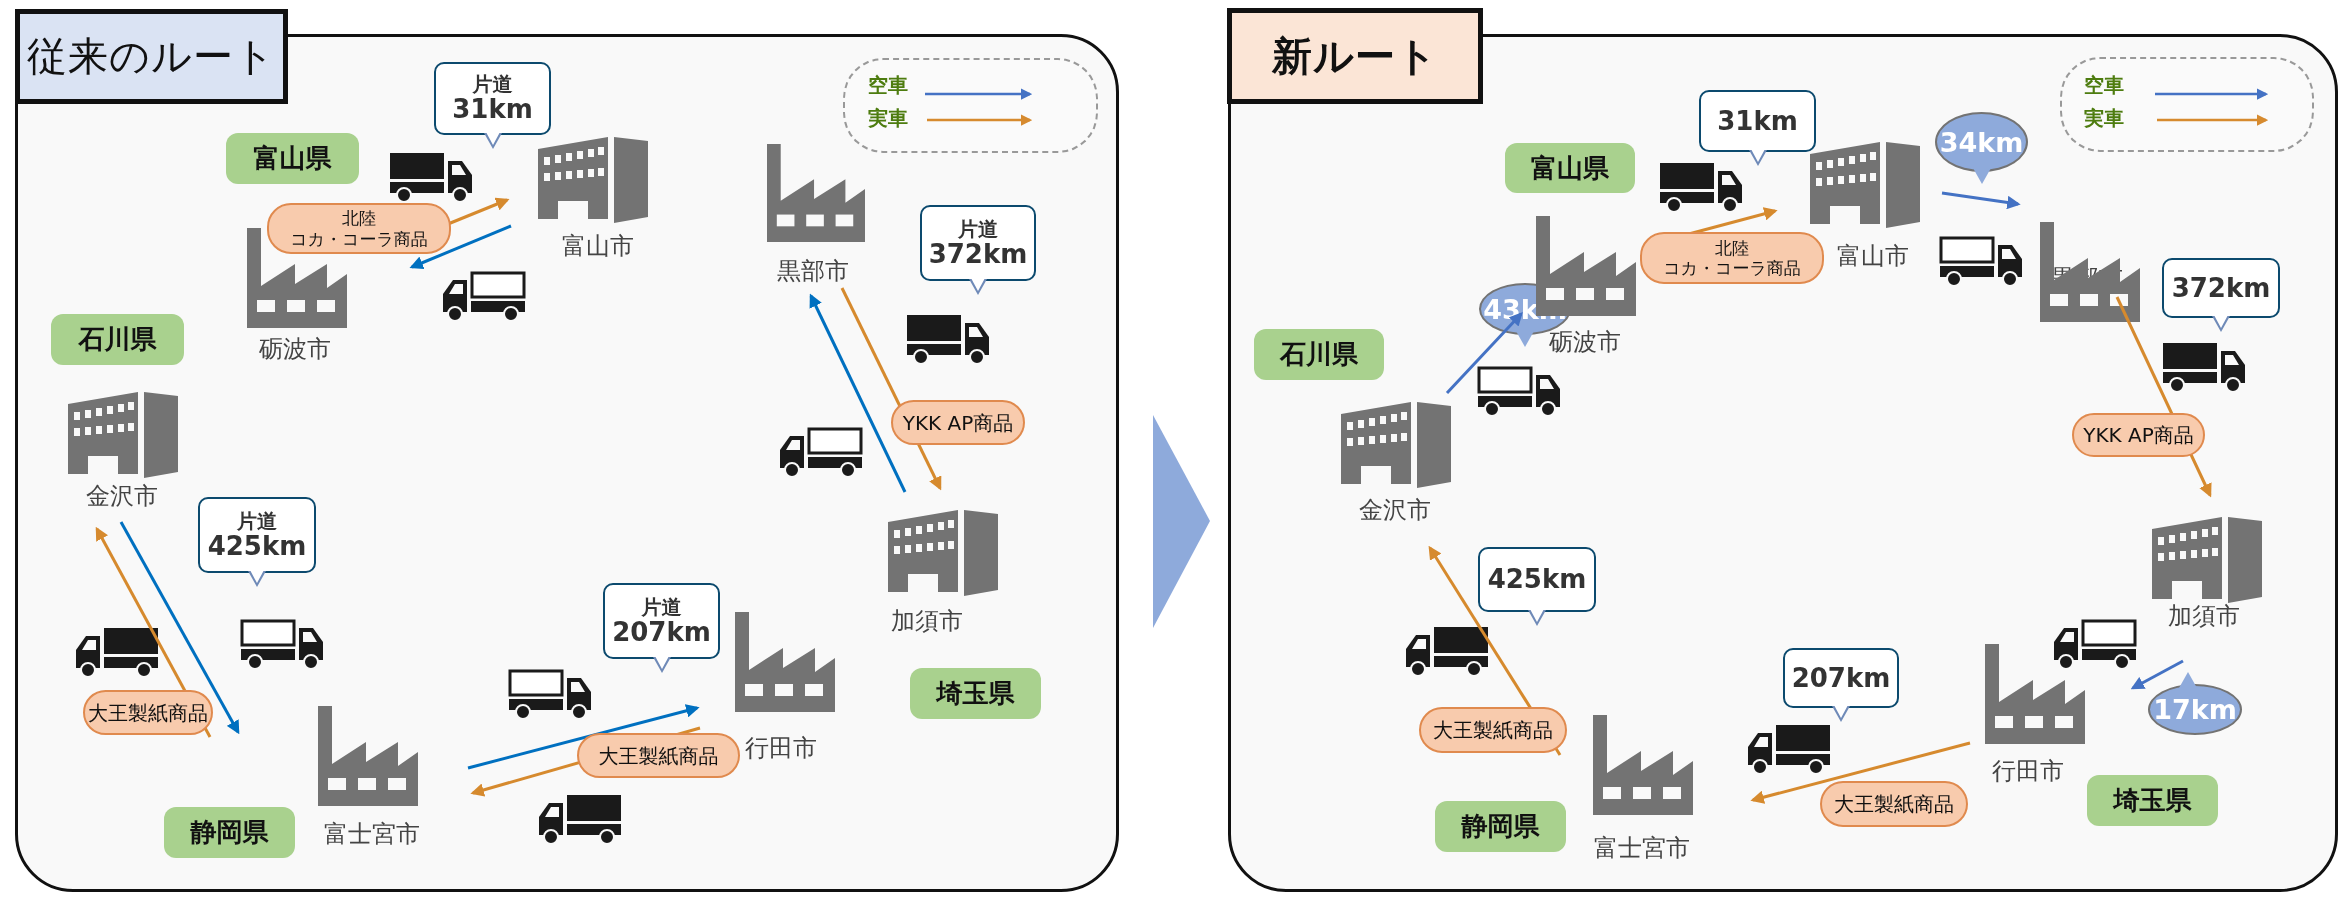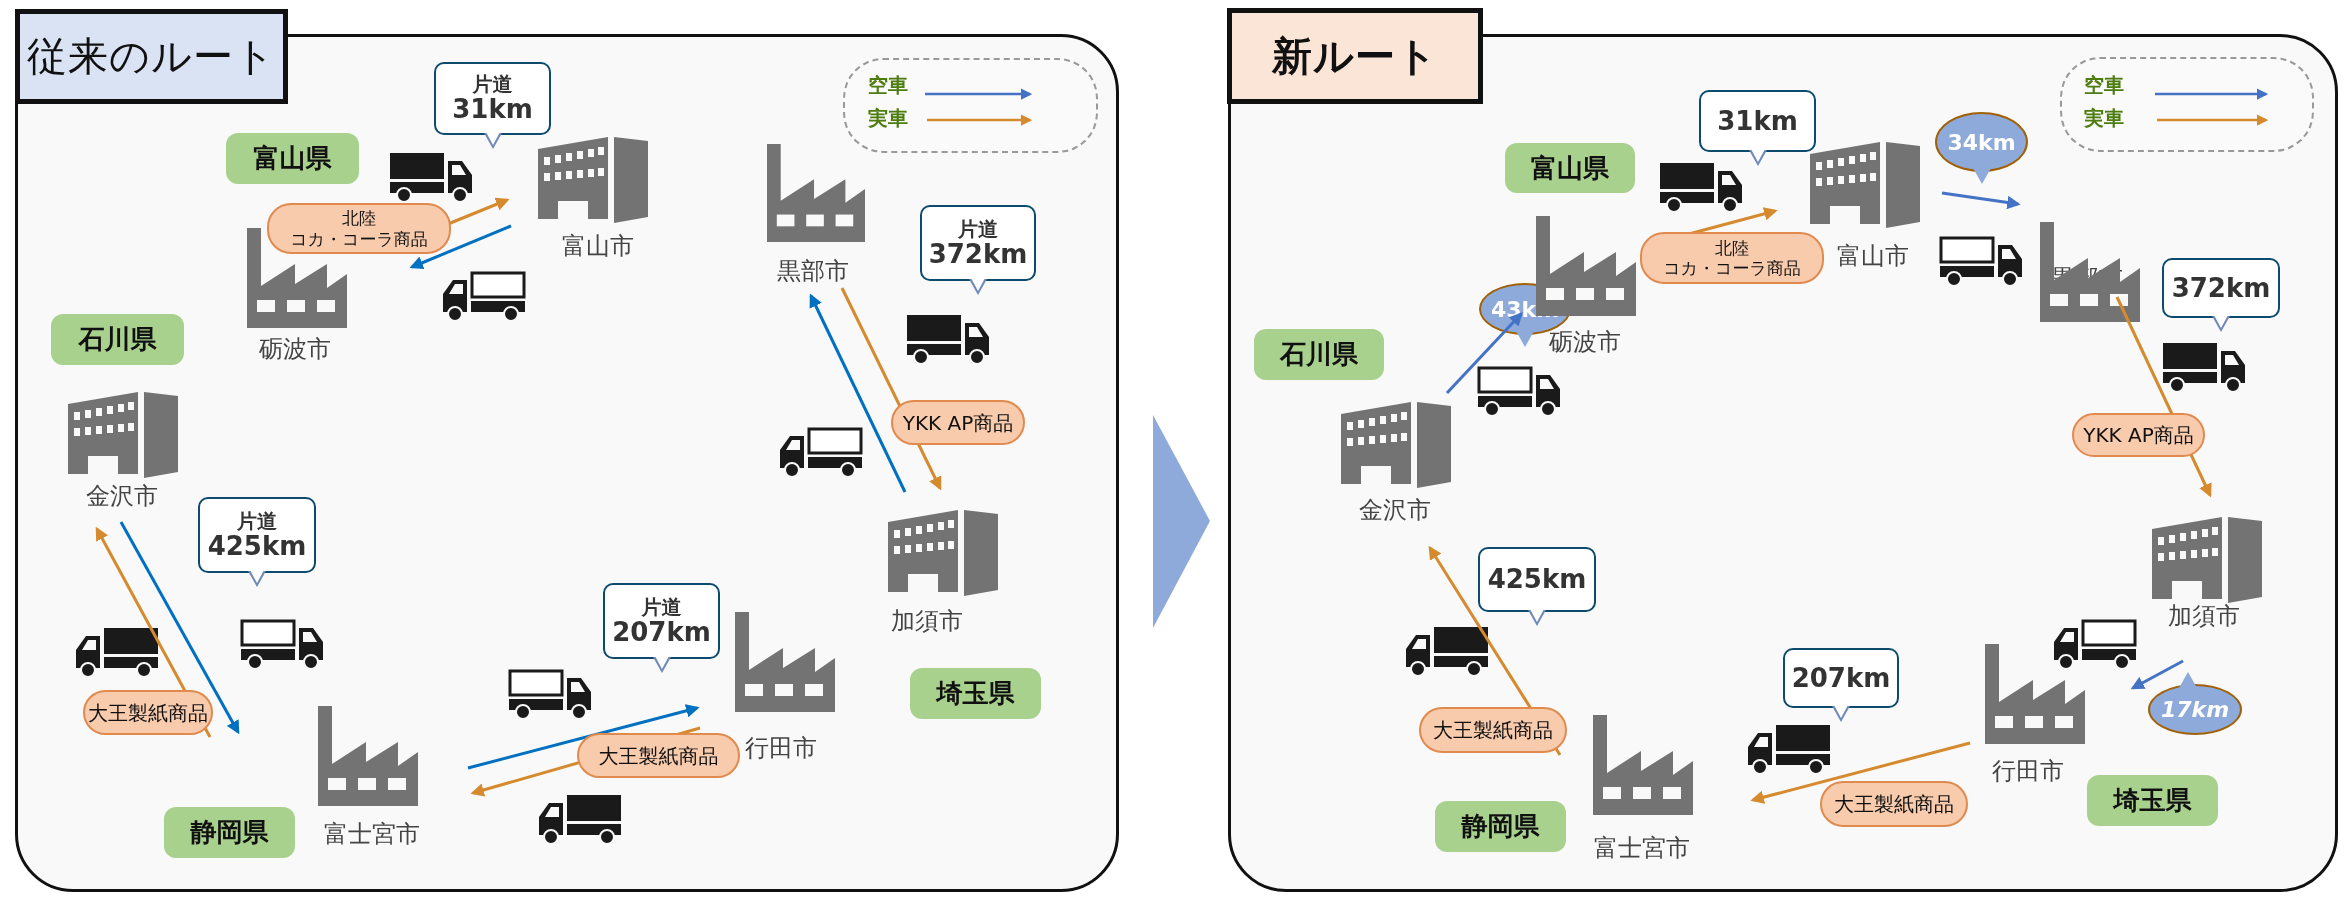--- a/index.html
+++ b/index.html
@@ -8,21 +8,21 @@
   .panel{position:absolute;background:#f9f9f9;border:3px solid #111;border-radius:0 58px 58px 58px;box-sizing:border-box;}
   .title-box{position:absolute;border:5px solid #111;box-sizing:border-box;font-size:40px;color:#111;display:flex;align-items:center;justify-content:center;letter-spacing:1px;}
   .pref{position:absolute;background:#a9d18e;border-radius:12px;font-weight:bold;font-size:26px;color:#111;display:flex;align-items:center;justify-content:center;}
   .city{position:absolute;font-size:24px;color:#444;white-space:nowrap;transform:translateX(-50%);}
   .pill{position:absolute;background:#f8cbad;border:2px solid #e08a4e;border-radius:24px;font-weight:normal;color:#111;display:flex;flex-direction:column;align-items:center;justify-content:center;box-sizing:border-box;line-height:1.2;text-align:center;}
   .callout{position:absolute;background:#fff;border:2px solid #0c4a6e;border-radius:10px;box-sizing:border-box;display:flex;flex-direction:column;align-items:center;justify-content:center;color:#333;font-weight:bold;}
   .callout .sub{font-size:20px;line-height:1.1;}
   .callout .km{font-size:26px;line-height:1.1;}
   .callout::after{content:"";position:absolute;left:50%;bottom:-16px;width:0;height:0;margin-left:-9px;border-left:9px solid transparent;border-right:9px solid transparent;border-top:16px solid #6f8ab8;}
   .callout::before{content:"";position:absolute;left:50%;bottom:-12px;width:0;height:0;margin-left:-7px;border-left:7px solid transparent;border-right:7px solid transparent;border-top:13px solid #fff;z-index:2;}
-  .bubble{position:absolute;background:#8eaadb;border:2px solid #a16207;border-radius:50%;box-sizing:border-box;color:#fff;font-weight:bold;font-size:22px;display:flex;align-items:center;justify-content:center;}
+  .bubble{position:absolute;background:#8eaadb;border:2px solid #737373;border-radius:50%;box-sizing:border-box;color:#fff;font-weight:bold;font-size:27px;display:flex;align-items:center;justify-content:center;}
   .bubble.tail-down::after{content:"";position:absolute;left:50%;bottom:-14px;margin-left:-9px;border-left:9px solid transparent;border-right:9px solid transparent;border-top:16px solid #8eaadb;}
   .bubble.tail-up::after{content:"";position:absolute;left:42%;top:-14px;margin-left:-9px;border-left:9px solid transparent;border-right:9px solid transparent;border-bottom:16px solid #8eaadb;}
   .legend{position:absolute;border:2px dashed #999;border-radius:40px;box-sizing:border-box;background:#fafafa;}
   .legend-label{position:absolute;font-size:20px;font-weight:bold;color:#4d7c0f;}
   svg.overlay{position:absolute;left:0;top:0;pointer-events:none;}
 </style>
 </head>
 <body>
 
 <div id="stage">
@@ -92,21 +92,21 @@
   </div>
   <div class="callout" style="left:1478px;top:547px;width:118px;height:65px;">
     <span class="km">425km</span>
   </div>
   <div class="callout" style="left:1783px;top:648px;width:116px;height:60px;">
     <span class="km">207km</span>
   </div>
 
   <div class="bubble tail-down" style="left:1479px;top:283px;width:92px;height:52px;">43km</div>
   <div class="bubble tail-down" style="left:1935px;top:112px;width:93px;height:60px;">34km</div>
-  <div class="bubble tail-up" style="left:2148px;top:684px;width:94px;height:51px;font-style:italic;">17km</div>
+  <div class="bubble tail-up" style="left:2148px;top:684px;width:94px;height:51px;">17km</div>
 
   <svg class="overlay" width="2352" height="906" viewBox="0 0 2352 906">
     <defs>
       <marker id="mBlue" viewBox="0 0 10 10" refX="8" refY="5" markerWidth="4.5" markerHeight="4.5" orient="auto">
           <path d="M0,0 L10,5 L0,10 z" fill="#4472c4"></path>
         </marker>
       <marker id="mBlue2" viewBox="0 0 10 10" refX="8" refY="5" markerWidth="4.5" markerHeight="4.5" orient="auto">
           <path d="M0,0 L10,5 L0,10 z" fill="#0070c0"></path>
         </marker>
       <marker id="mOrange" viewBox="0 0 10 10" refX="8" refY="5" markerWidth="4.5" markerHeight="4.5" orient="auto">

